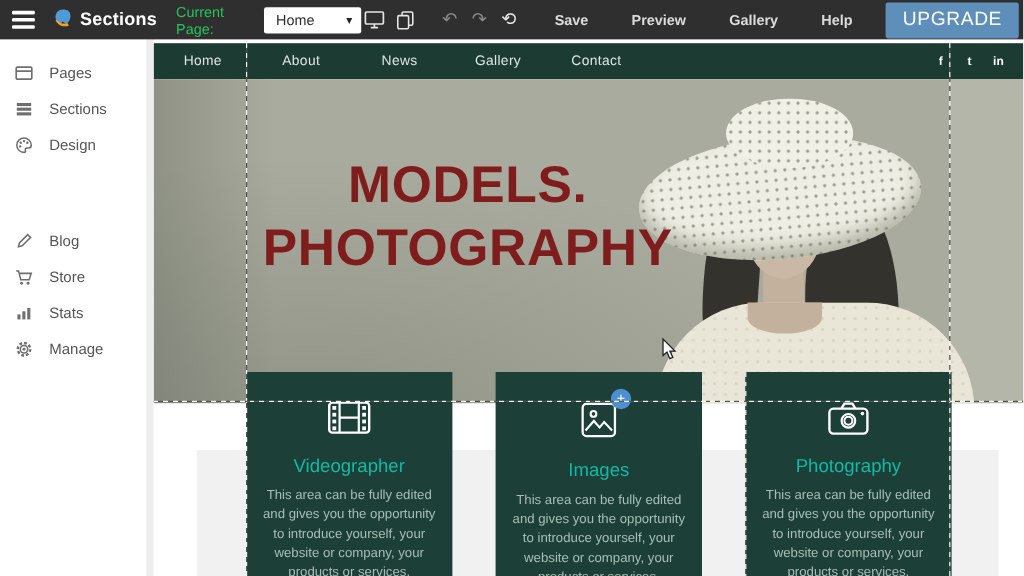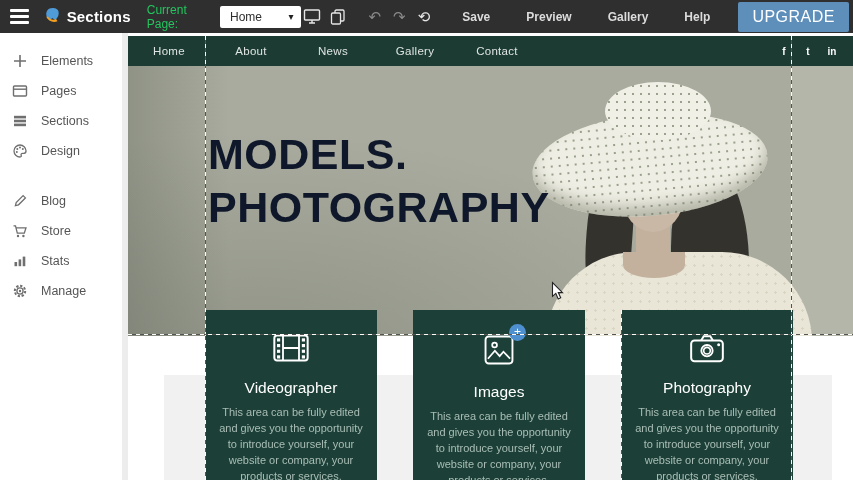--- a/index.html
+++ b/index.html
@@ -69,37 +69,37 @@
                 border-radius:0 0 50% 50%; }
   .hat-brim { position:absolute; left:404px; top:48px; width:236px; height:102px; border-radius:50%;
               background-color:#efeee4;
               background-image:radial-gradient(circle, #99a08c 1.1px, rgba(0,0,0,0) 1.5px);
               background-size:8px 8px; transform:rotate(-5deg);
               box-shadow:inset 0 -10px 14px rgba(110,115,95,.45); }
   .hat-crown { position:absolute; left:477px; top:16px; width:106px; height:58px; border-radius:50%;
                background-color:#f1f0e7;
                background-image:radial-gradient(circle, #9aa18d 1.1px, rgba(0,0,0,0) 1.5px);
                background-size:8px 8px; }
-  .hero-title { position:absolute; left:80px; top:62px; color:#0f172a; font-weight:bold;
-                font-size:43px; line-height:53px; letter-spacing:.5px; cursor:text; }
+  .hero-title { position:absolute; left:91px; top:62px; color:#7f1d1d; font-weight:bold;
+                font-size:43px; line-height:53px; letter-spacing:.5px; cursor:text;text-align:center; }
 
   
   .section-gray { position:absolute; left:36px; top:342px; width:668px; height:105px; background:#f1f1f1; }
 
   
   .ants-v { position:absolute; width:1px; background:repeating-linear-gradient(180deg,#fbfbfb 0 4px,#55554f 4px 8px); }
   .ants-h { position:absolute; height:1px; background:repeating-linear-gradient(90deg,#fbfbfb 0 4px,#55554f 4px 8px); }
 
   
   .card { position:absolute; top:277px; width:172px; height:203px; background:#1c4037; text-align:center; cursor:pointer; }
   .c1 { left:77px; } .c2 { left:285px; } .c3 { left:493px; }
   .card-icon { margin-top:21px; position:relative; display:inline-block; }
   .badge-plus { position:absolute; right:-8px; top:-7px; width:17px; height:17px; border-radius:50%;
                 background:#4e8fd0; color:#fff; font-size:12px; line-height:17px; text-align:center; cursor:pointer; }
-  .card-title { color:#ffffff; font-size:15.5px; margin-top:10px; cursor:text; }
+  .card-title { color:#14b8a6; font-size:15.5px; margin-top:10px; cursor:text; }
   .card-body { color:#a9bdb6; font-size:11px; line-height:1.45; padding:8px 13px 0; cursor:text; }
 
   
   .cursor { position:absolute; left:551px; top:281px; z-index:50; pointer-events:none; }
 </style>
 </head>
 <body>
 
 <div id="stage">
 
@@ -141,26 +141,20 @@
       <span class="tb-txtbtn" style="margin-left:8px">Save</span>
       <span class="tb-txtbtn">Preview</span>
       <span class="tb-txtbtn">Gallery</span>
       <span class="tb-txtbtn">Help</span>
       <span class="upgrade">UPGRADE</span>
     </div>
   </div>
 
   <div class="sidebar">
     <div class="side-group g1">
-      <div class="side-item">
-        <svg width="16" height="16" viewBox="0 0 16 16">
-            <path d="M8 2v12M2 8h12" stroke="#6f6f6f" stroke-width="1.6"></path>
-          </svg>
-        <span class="side-label">Elements</span>
-      </div>
       <div class="side-item">
         <svg width="16" height="16" viewBox="0 0 16 16">
             <rect x="1.5" y="3" width="13" height="10" rx="1" fill="none" stroke="#6f6f6f" stroke-width="1.4"></rect>
             <path d="M1.5 6.2h13" stroke="#6f6f6f" stroke-width="1.4"></path>
           </svg>
         <span class="side-label">Pages</span>
       </div>
       <div class="side-item">
         <svg width="16" height="16" viewBox="0 0 16 16">
             <rect x="2" y="2.8" width="12" height="2.6" fill="#6f6f6f"></rect>

